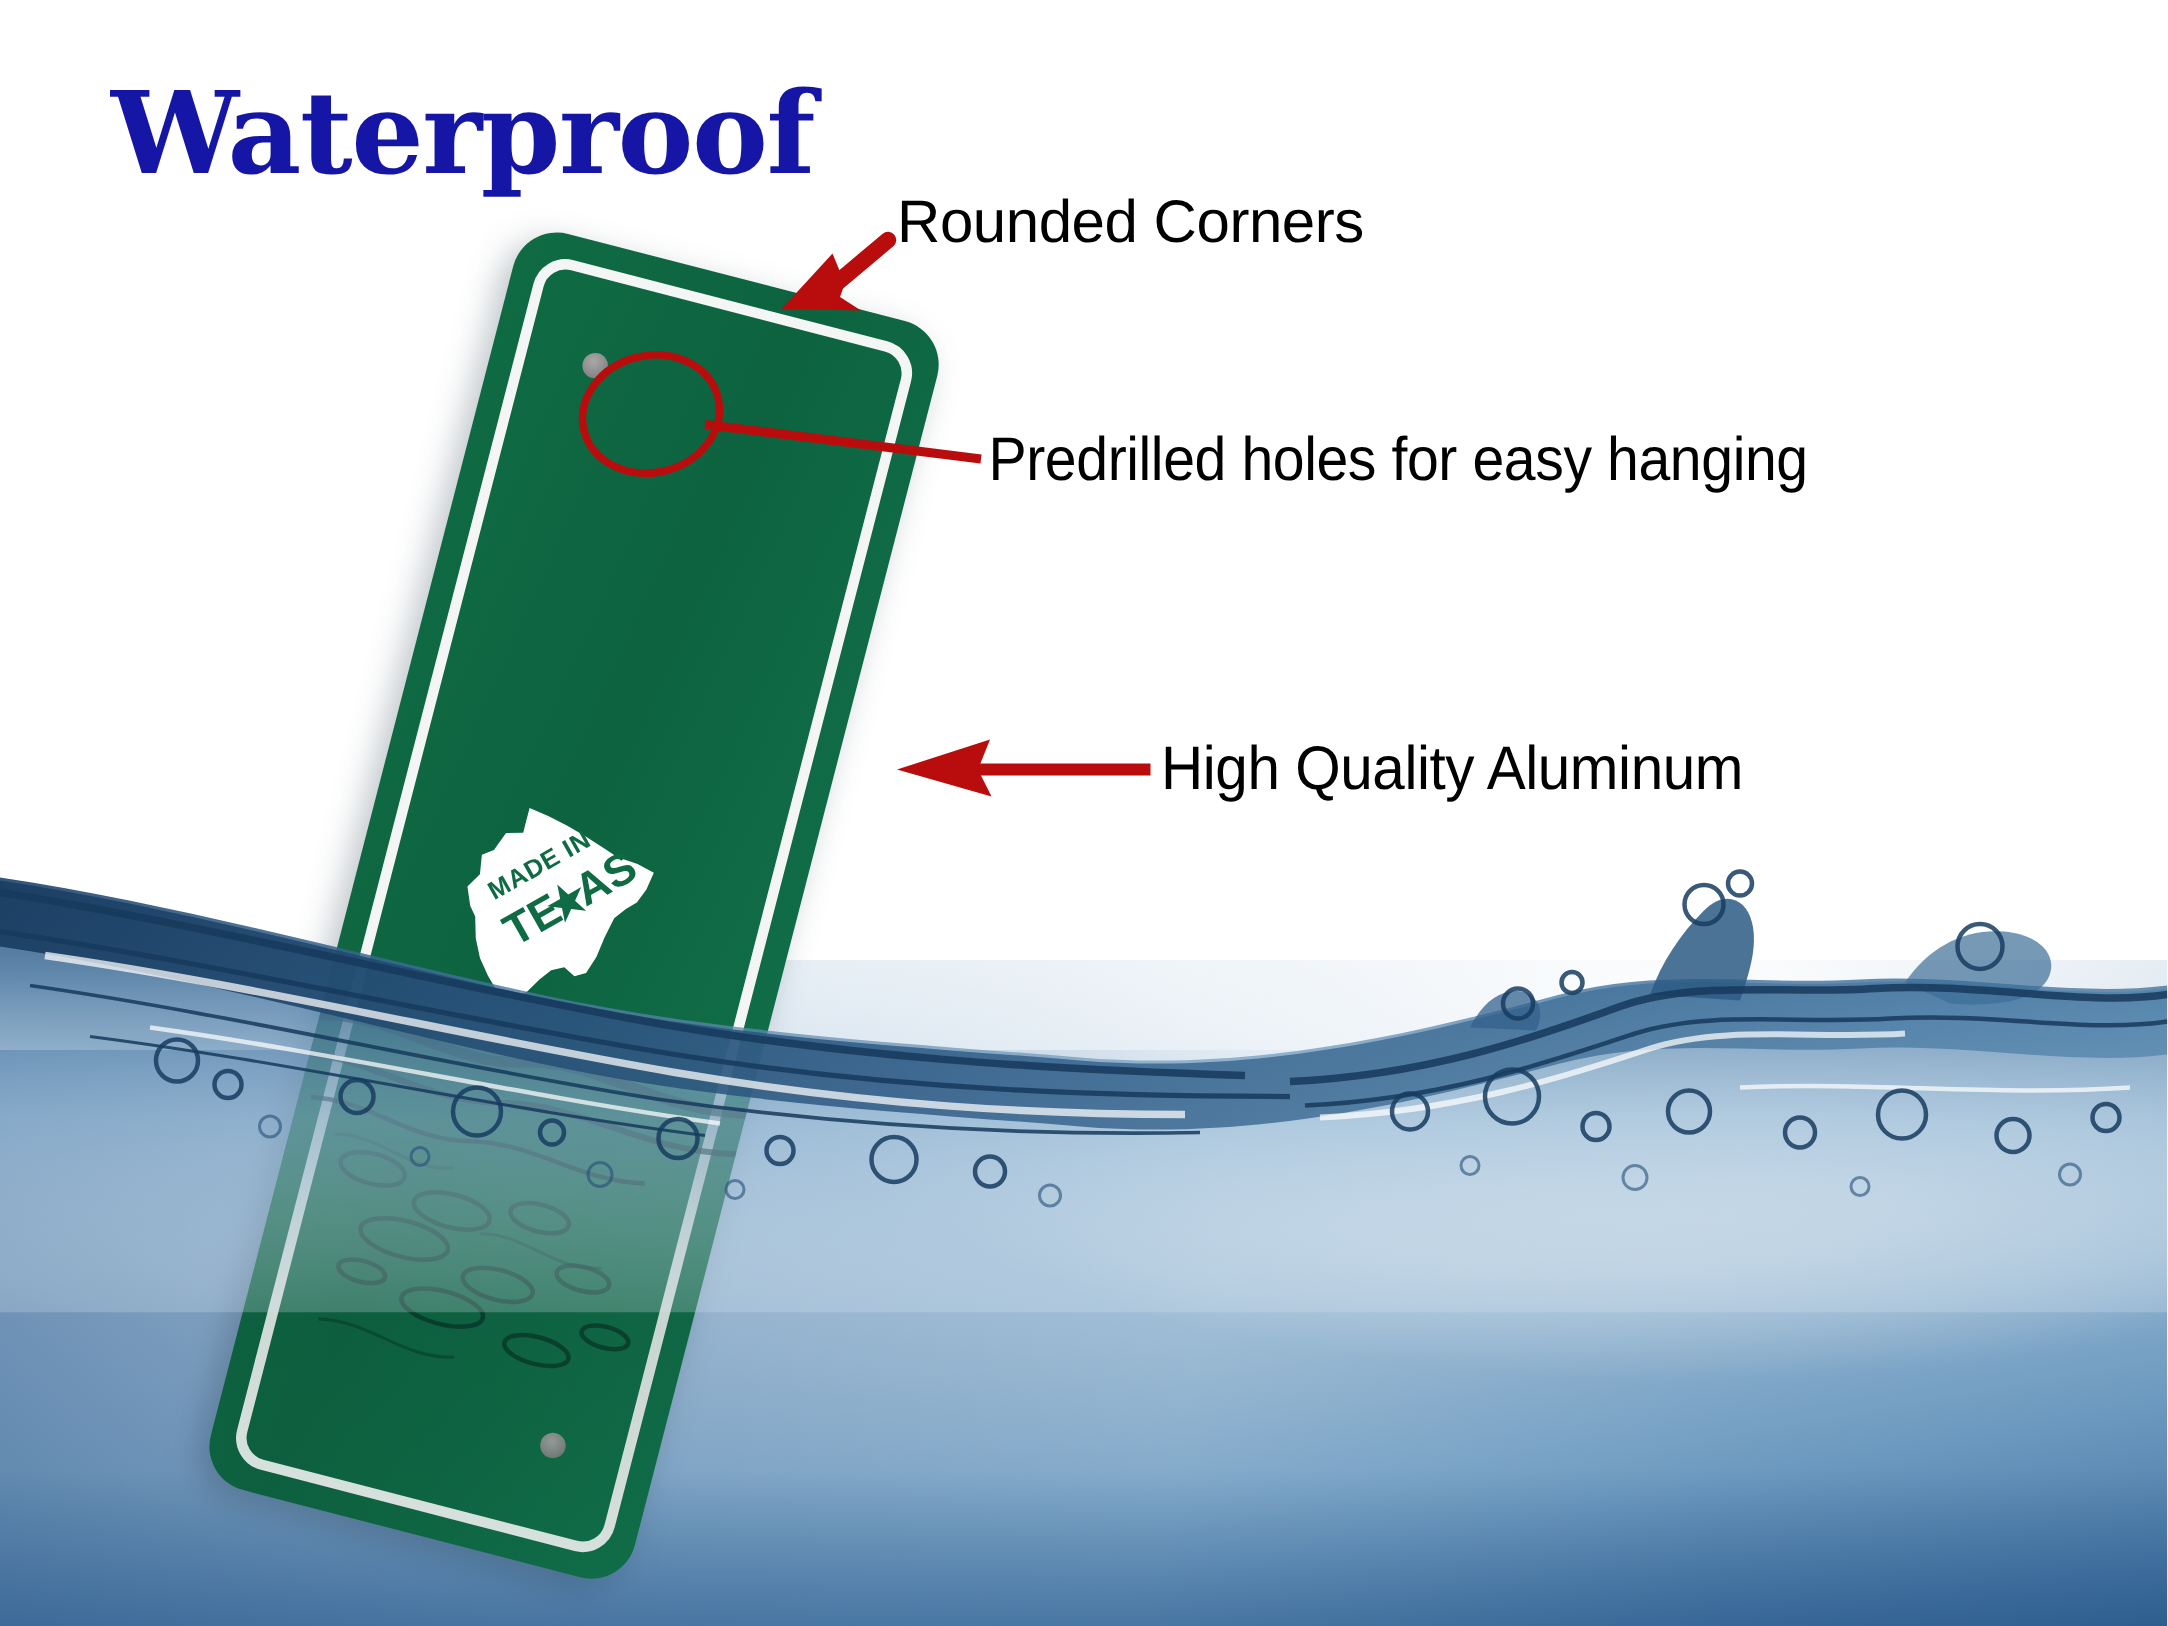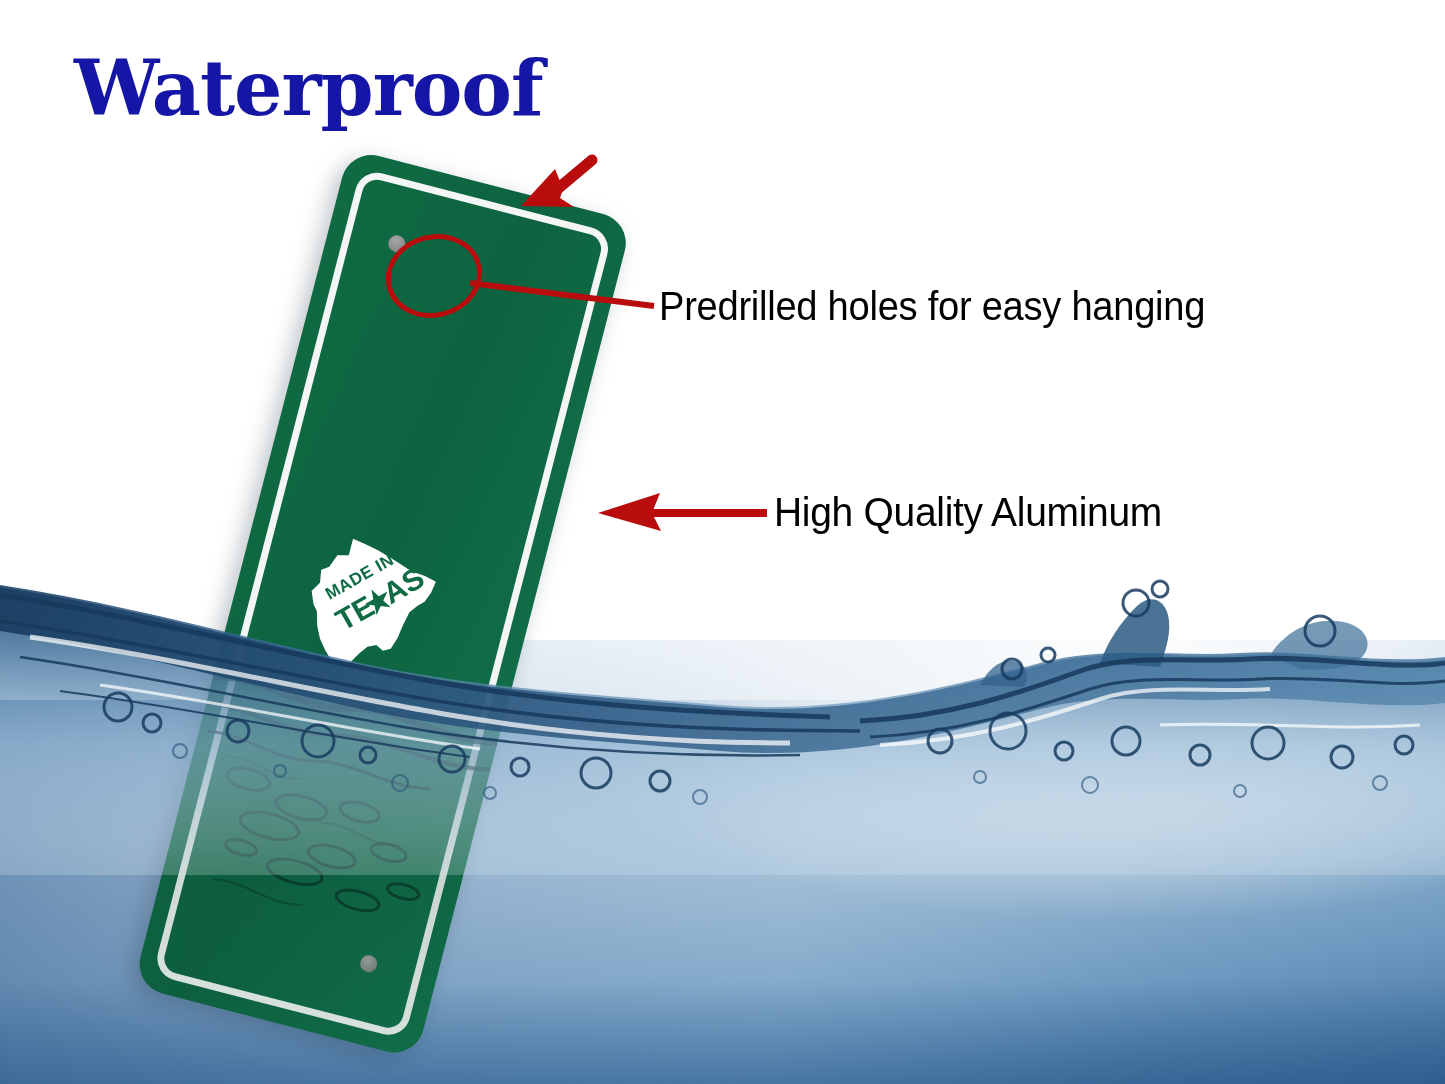--- a/index.html
+++ b/index.html
@@ -250,18 +250,19 @@
     <path d="M470,283 L654,306" stroke="#b90d0d" stroke-width="6" fill="none"></path>
 
     <g>
       <path d="M767,513 L632,513" stroke="#b90d0d" stroke-width="8" fill="none"></path>
       <path d="M598,513 L660,493 L652,513 L661,531 Z" fill="#b90d0d"></path>
     </g>
   </svg>
 
   <div id="title">Waterproof</div>
 
+  <div class="anno-text" id="txt-rounded">Rounded Corners</div>
 
   <div class="anno-text" id="txt-predrilled">Predrilled holes for easy hanging</div>
 
   <div class="anno-text" id="txt-aluminum">High Quality Aluminum</div>
 
 </div>
 
 </body></html>

